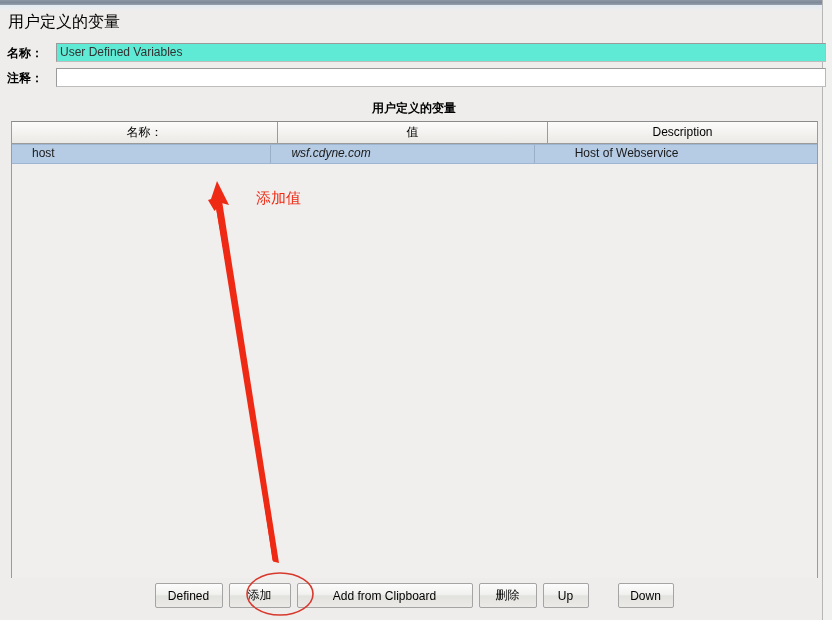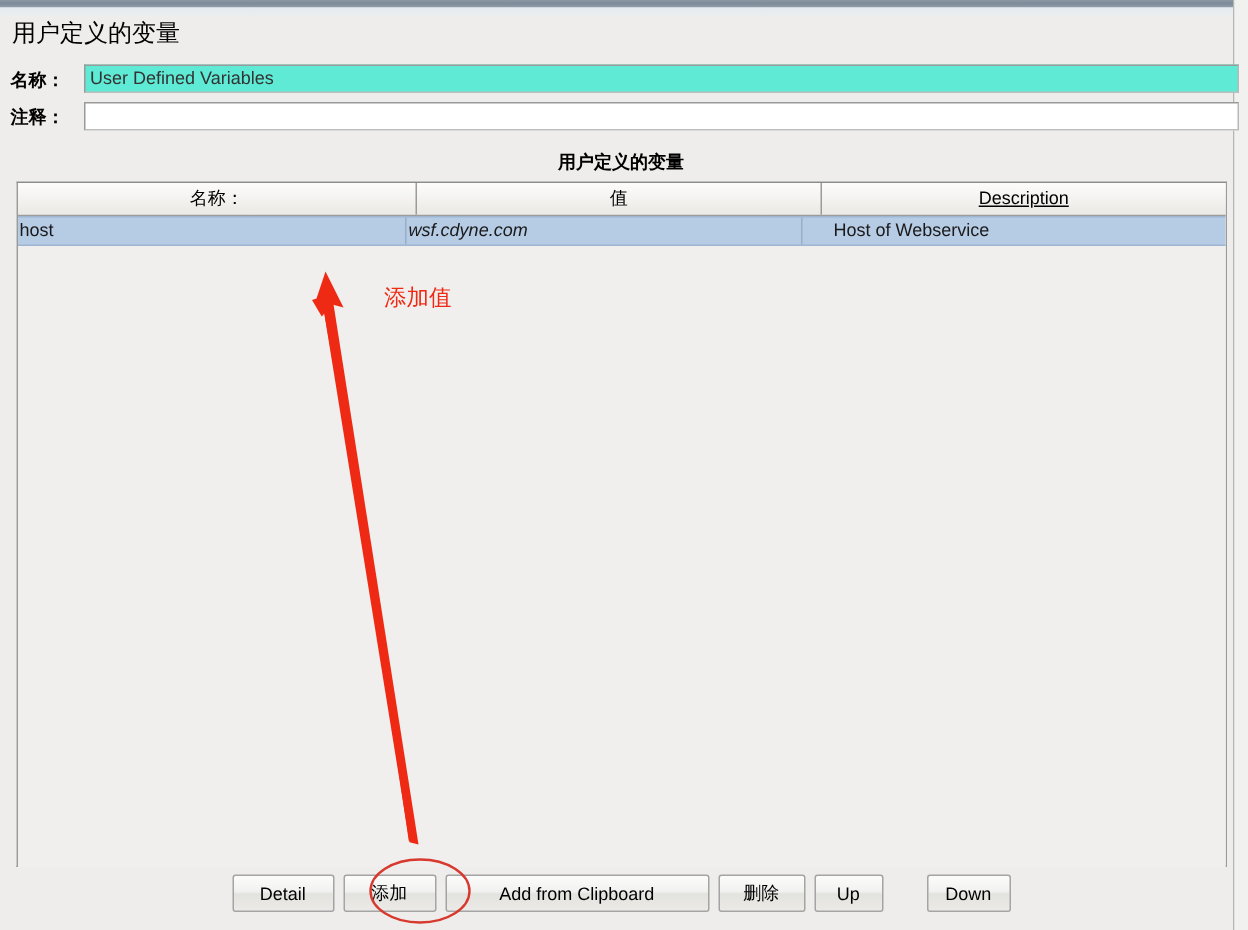--- a/index.html
+++ b/index.html
@@ -133,41 +133,41 @@
     font-size: 12px;
     text-align: center;
     line-height: 20px;
     box-sizing: border-box;
     overflow: hidden;
     white-space: nowrap;
     color: #000;
     background: linear-gradient(to bottom, #fcfcfb 0%, #ebe9e5 100%);
     border-right: 1px solid #9b9b9b;
   }
-  .th:last-child { border-right: none; text-decoration: underline; }
+  .th:last-child { border-right: none; }
   .th-name { width: 266px; font-family: "DejaVu Sans", "Liberation Sans", sans-serif; font-weight: normal; }
   .th-value { width: 270px; font-family: "DejaVu Sans", "Liberation Sans", sans-serif; }
   .th-desc { width: 269px; }
 
   #table-body {
     position: relative;
     background: #f0efed;
     height: 434px;
   }
   .table-row {
     display: flex;
     height: 18px;
     background: #b6cbe4;
     border-top: 1px solid #9fb6d2;
     border-bottom: 1px solid #9fb6d2;
   }
   .td {
     font-size: 12px;
     line-height: 17px;
-    padding-left: 1px;
+    padding-left: 20px;
     box-sizing: border-box;
     overflow: hidden;
     white-space: nowrap;
     color: #1a1a1a;
     border-right: 1px solid #9aaec7;
   }
   .td:last-child { border-right: none; margin-left: 20px; }
   .td-name { width: 266px; }
   .td-value { width: 270px; font-style: italic; }
   .td-desc { width: 269px; }
@@ -266,21 +266,21 @@
     <div class="table-row">
       <div class="td td-name">host</div>
       <div class="td td-value">wsf.cdyne.com</div>
       <div class="td td-desc">Host of Webservice</div>
     </div>
     <div id="table-empty"></div>
   </div>
 </div>
 
 <div id="button-bar">
-  <div class="btn" id="btn-detail">Detail</div>
+  <div class="btn" id="btn-detail">Defined</div>
   <div class="btn btn-cjk" id="btn-add">添加</div>
   <div class="btn" id="btn-add-clipboard">Add from Clipboard</div>
   <div class="btn btn-cjk" id="btn-delete">删除</div>
   <div class="btn" id="btn-up">Up</div>
   <div class="btn" id="btn-down">Down</div>
 </div>
 
 <div id="annotation-layer">
   <svg width="832" height="620" viewBox="0 0 832 620" style="position:absolute;left:0;top:0;">
 

